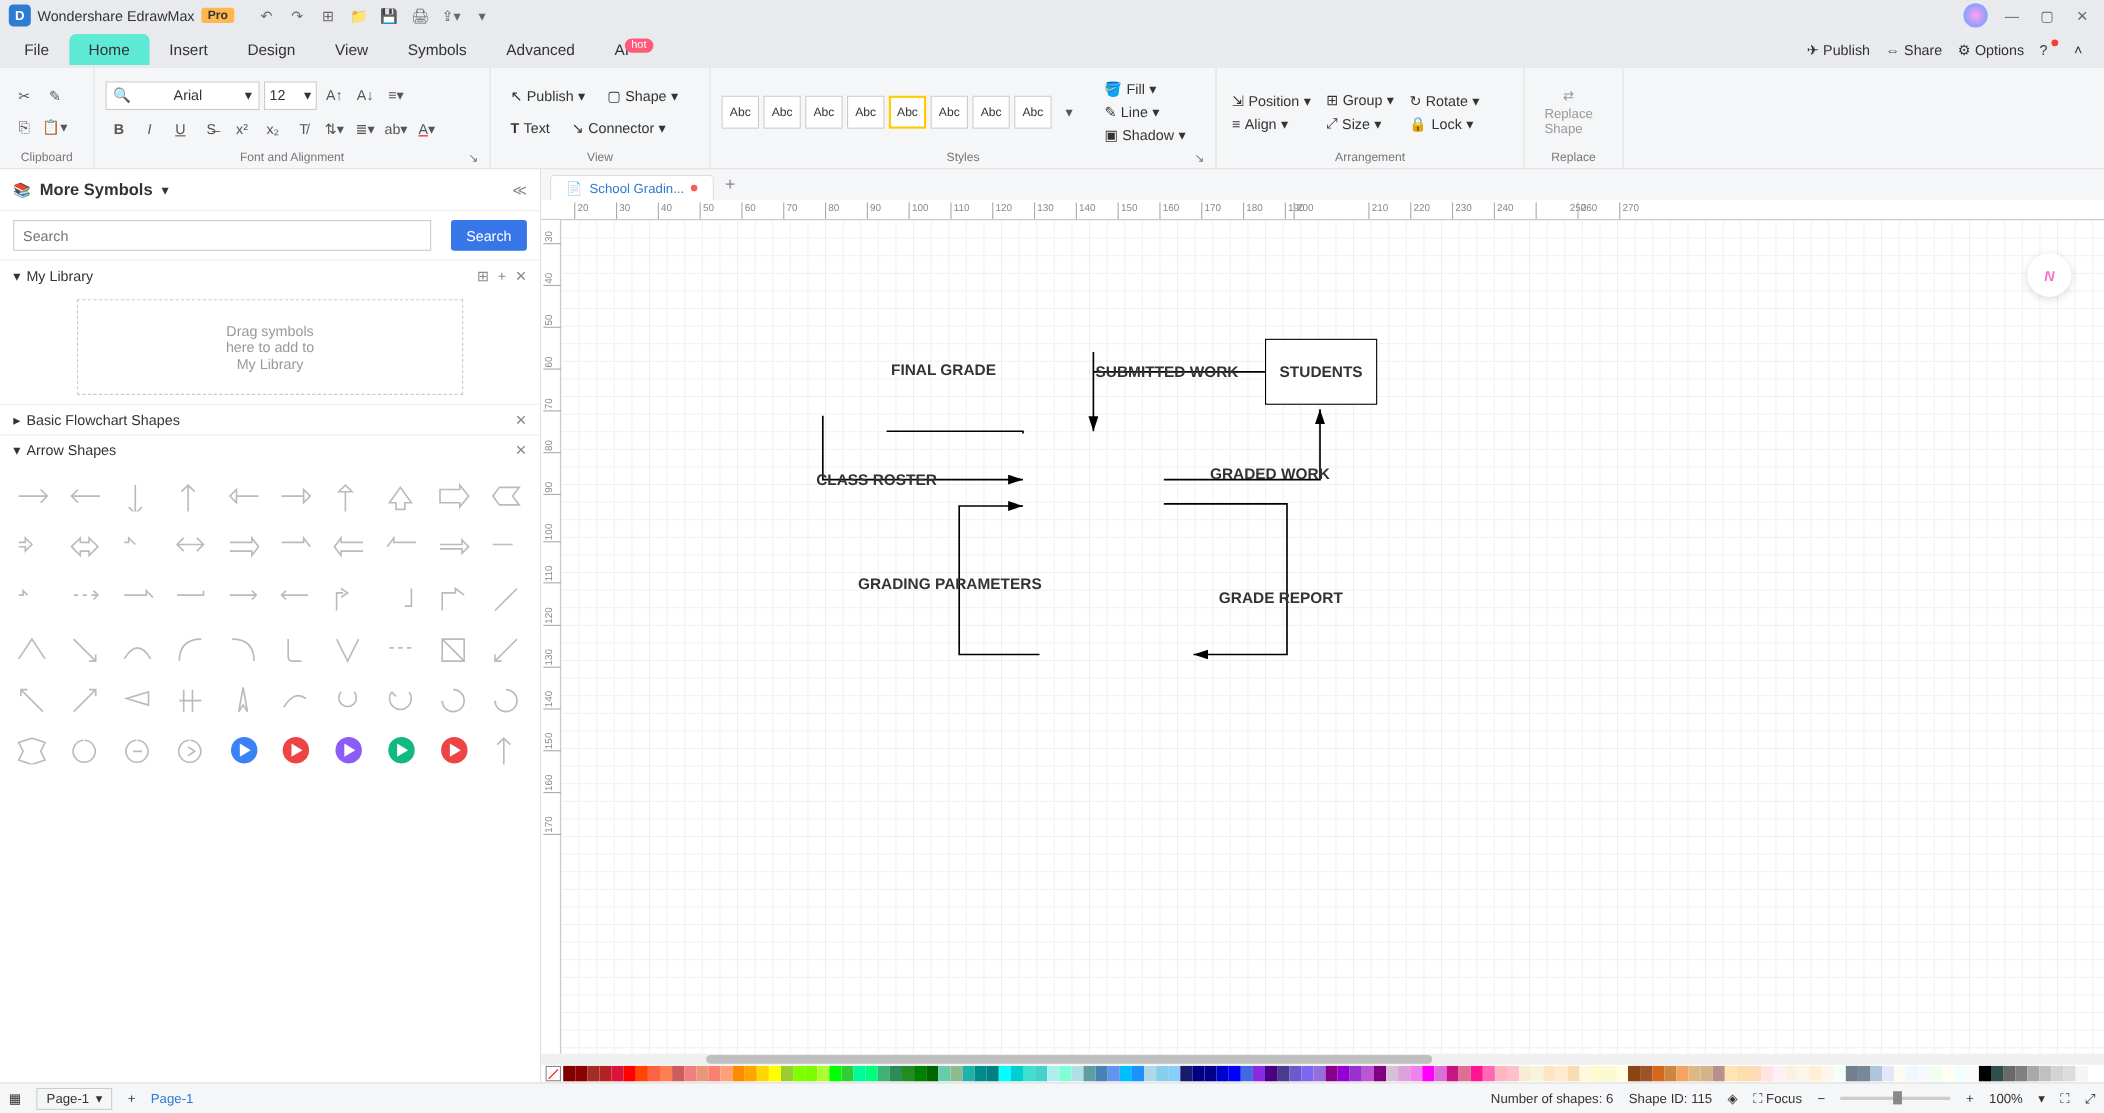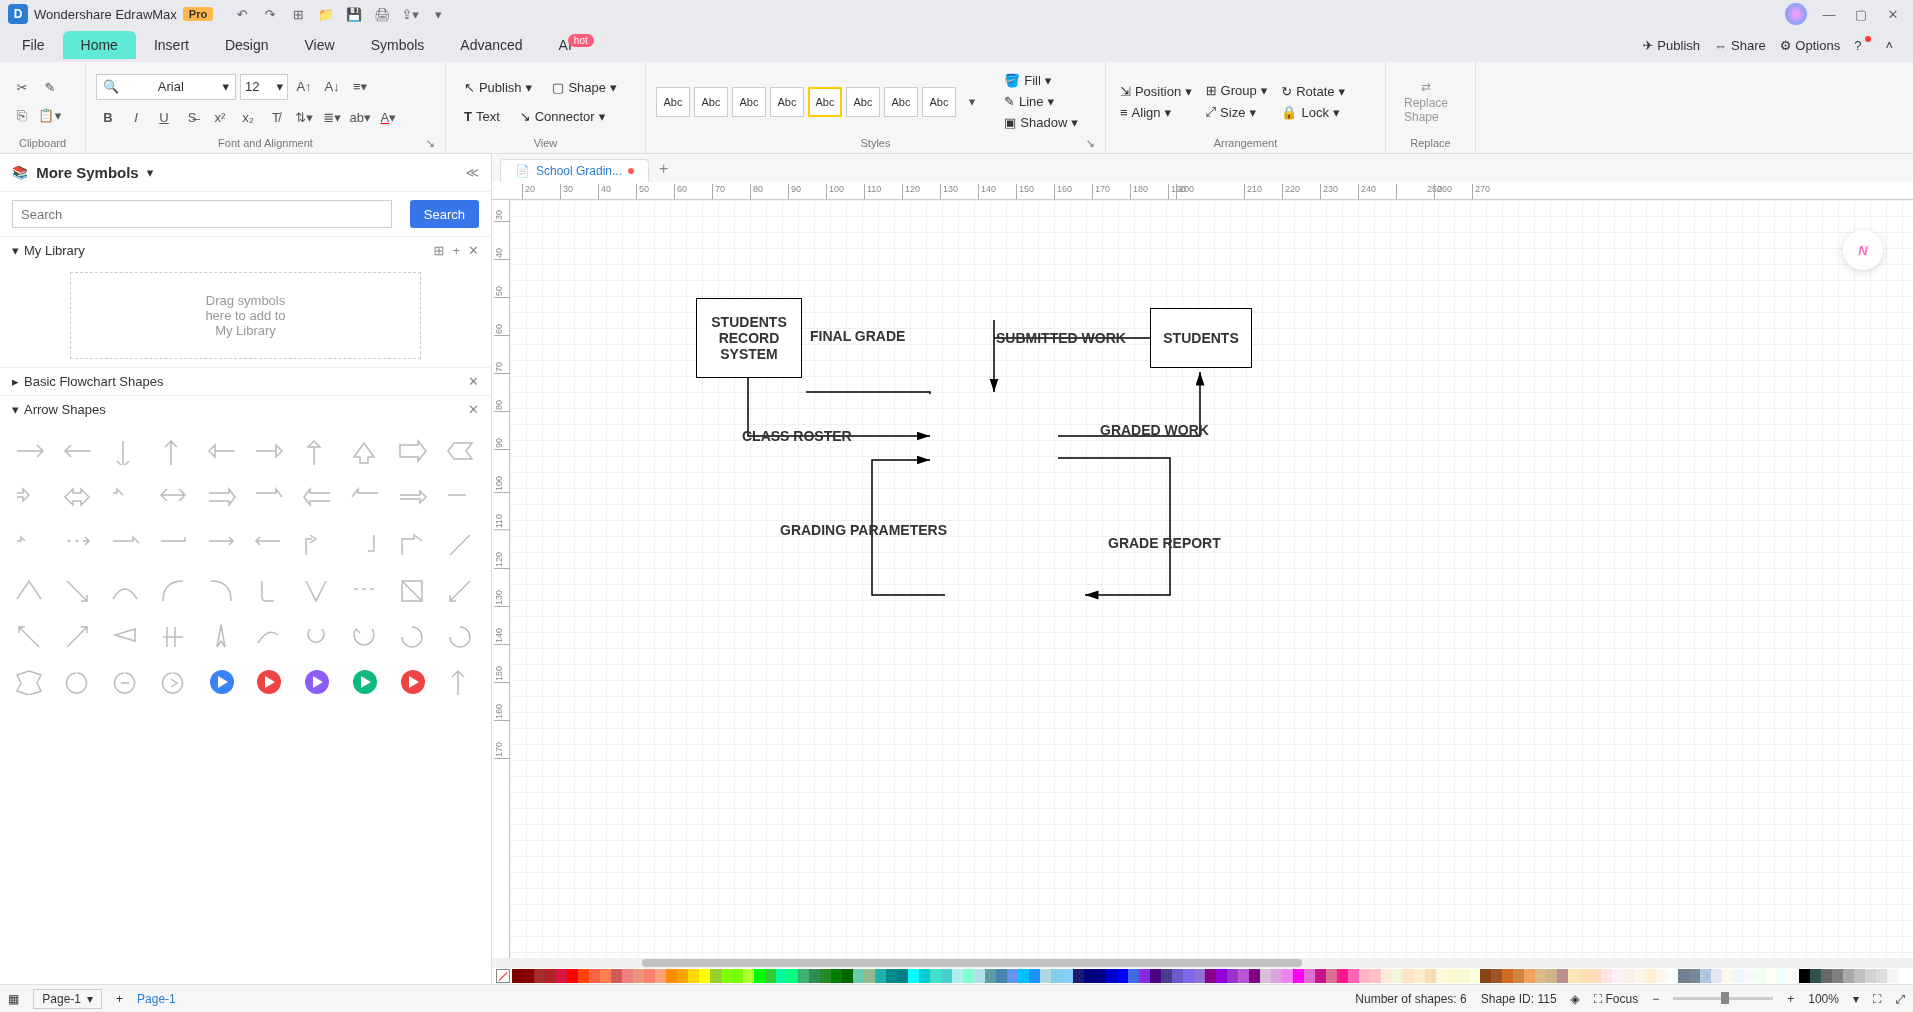--- a/index.html
+++ b/index.html
@@ -676,23 +676,20 @@
 
           <path d="M 484 120 L 484 192" stroke="#000" stroke-width="1.5" fill="none" marker-end="url(#arrow)"></path>
           <path d="M 640 138 L 484 138" stroke="#000" stroke-width="1.5" fill="none"></path>
 
           <path d="M 548 236 L 690 236 L 690 172" stroke="#000" stroke-width="1.5" fill="none" marker-end="url(#arrow)"></path>
 
           <path d="M 435 395 L 362 395 L 362 260 L 420 260" stroke="#000" stroke-width="1.5" fill="none" marker-end="url(#arrow)"></path>
 
           <path d="M 548 258 L 660 258 L 660 395 L 575 395" stroke="#000" stroke-width="1.5" fill="none" marker-end="url(#arrow)"></path>
         </svg>
-        <div class="node" style="left:186px;top:98px;width:106px;height:80px">STUDENTS
-RECORD
-SYSTEM</div>
         <div class="node" style="left:640px;top:108px;width:102px;height:60px">STUDENTS</div>
         <div class="edge-label" style="left:300px;top:128px">FINAL
 GRADE</div>
         <div class="edge-label" style="left:486px;top:130px">SUBMITTED WORK</div>
         <div class="edge-label" style="left:232px;top:228px">CLASS ROSTER</div>
         <div class="edge-label" style="left:590px;top:222px">GRADED
 WORK</div>
         <div class="edge-label" style="left:270px;top:322px">GRADING PARAMETERS</div>
         <div class="edge-label" style="left:598px;top:335px">GRADE REPORT</div>
         <div class="floating-logo">N</div>

